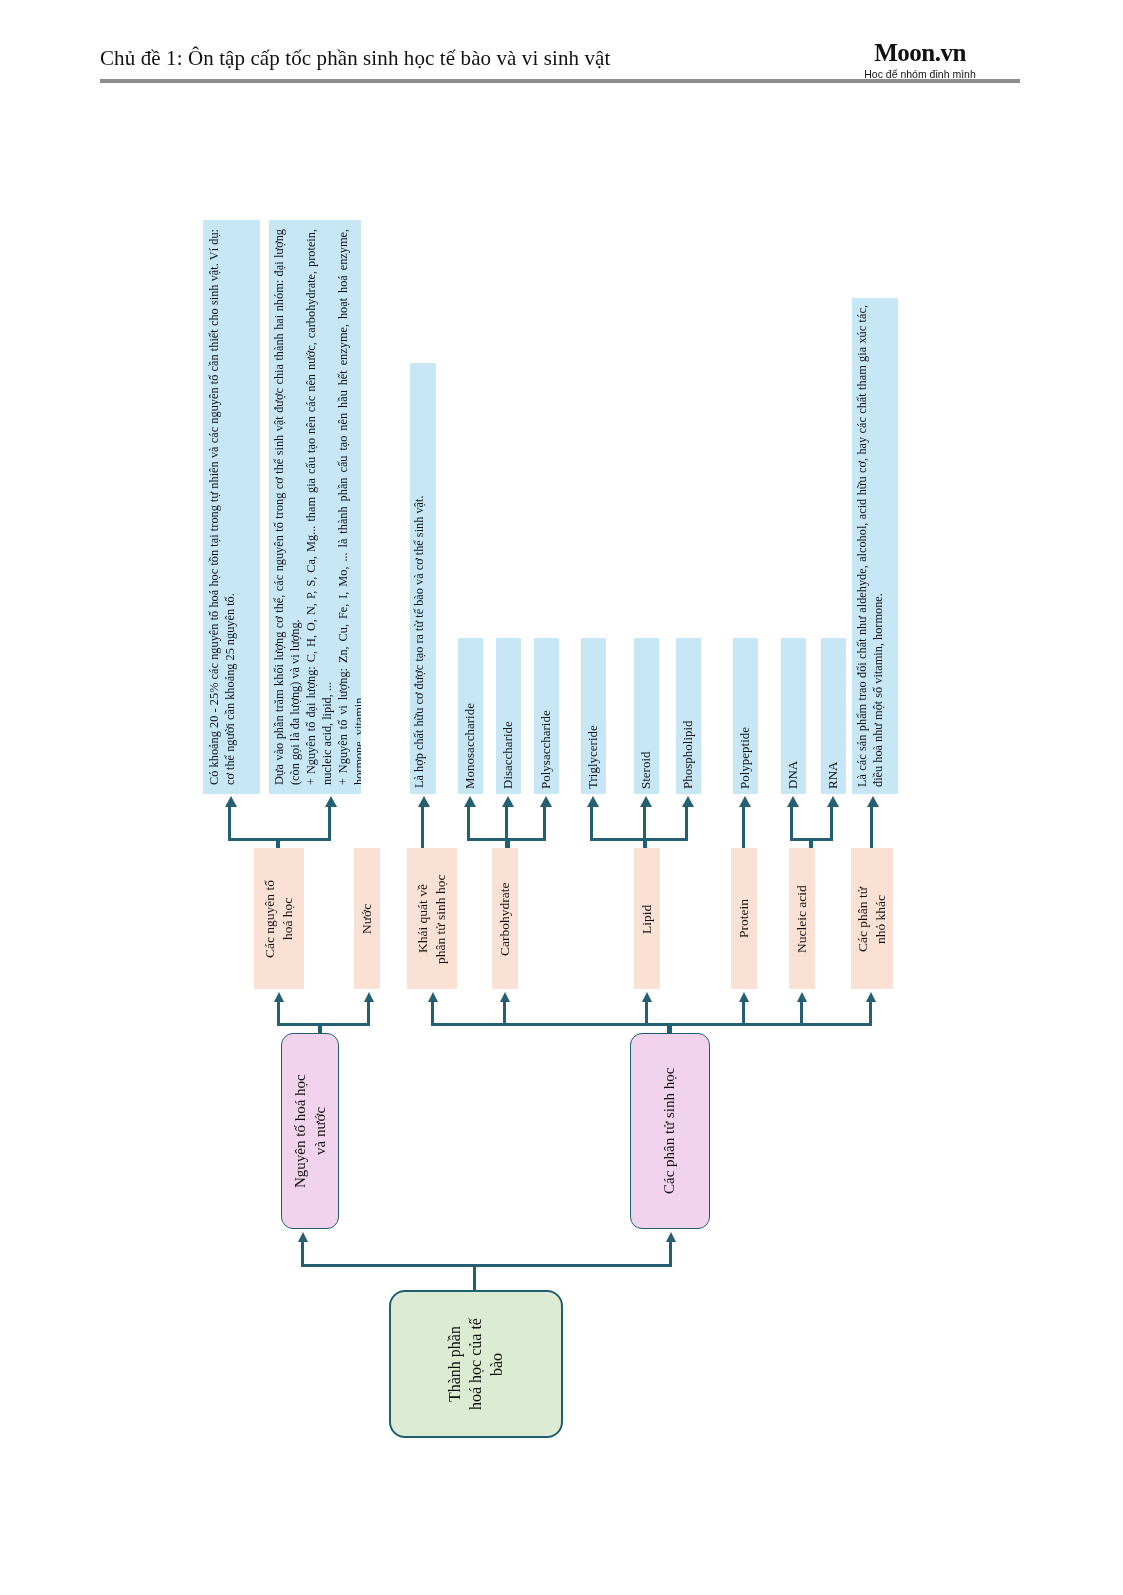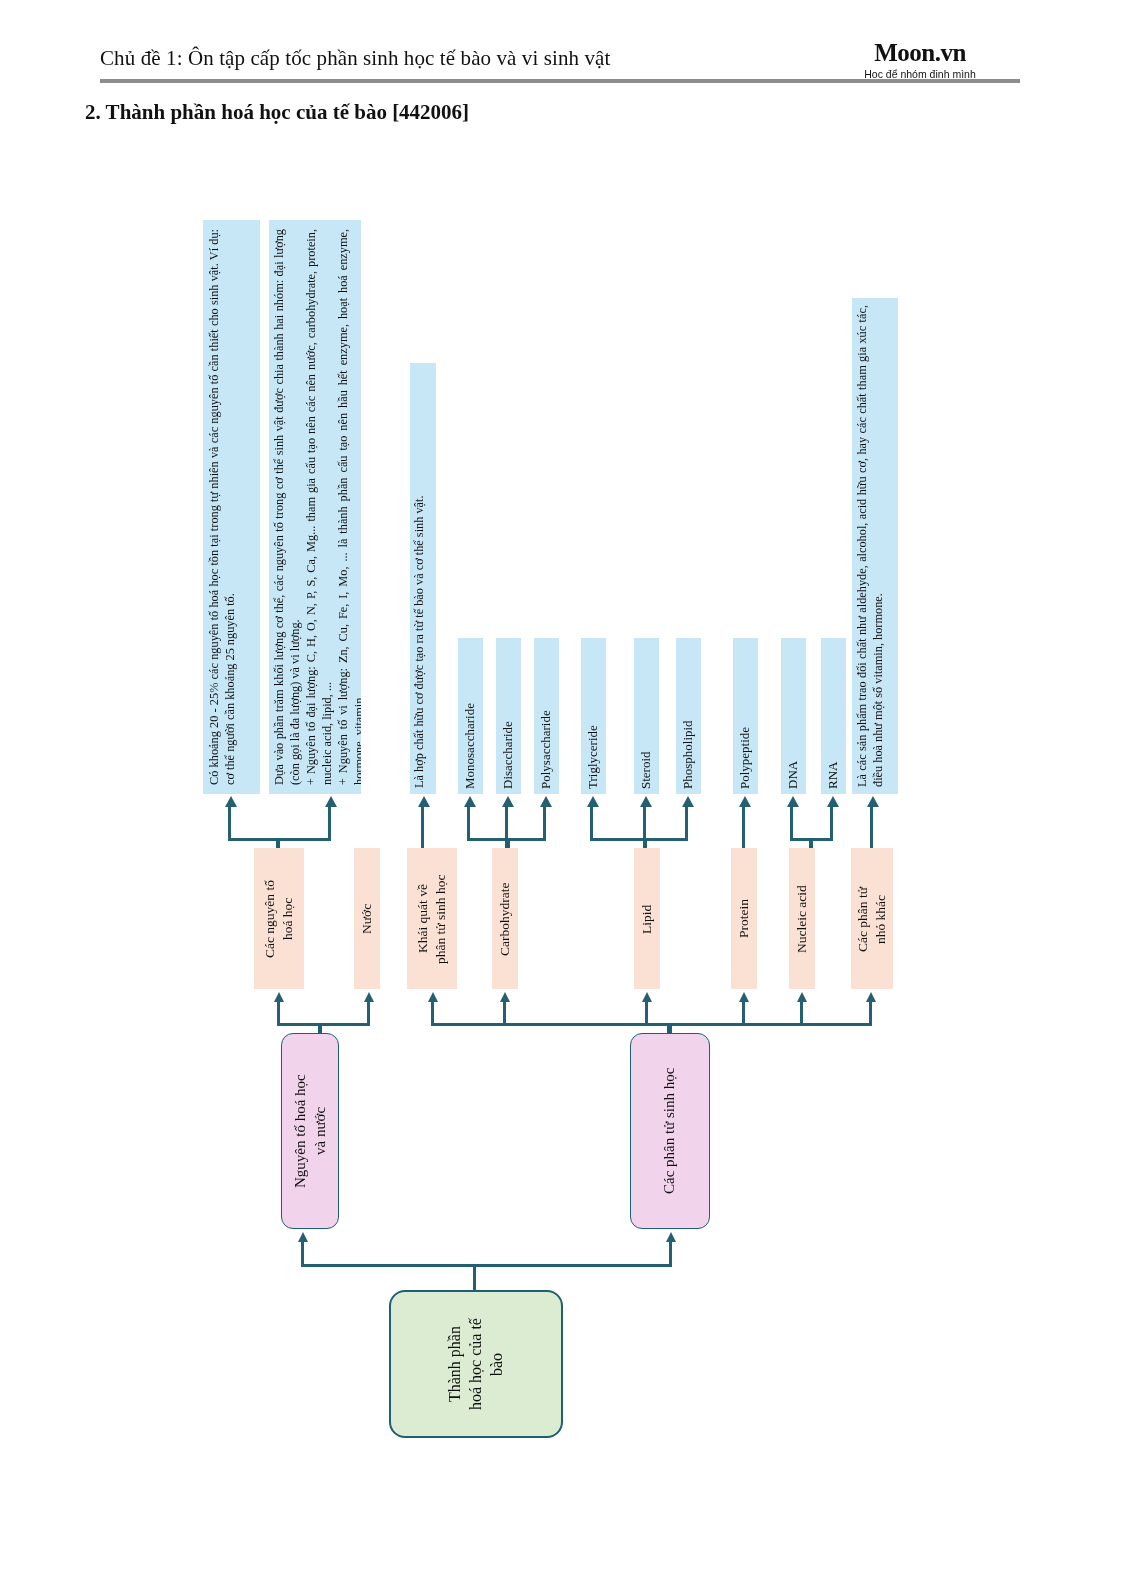--- a/index.html
+++ b/index.html
@@ -166,21 +166,20 @@
 
   <div id="header">
     <div id="header-title">Chủ đề 1: Ôn tập cấp tốc phần sinh học tế bào và vi sinh vật</div>
     <div id="brand">
       <div id="brand-name">Moon.vn</div>
       <div id="brand-tag">Học để nhóm định mình</div>
     </div>
   </div>
   <div id="header-rule"></div>
 
-  <div id="section-heading">2. Thành phần hoá học của tế bào [442006]</div>
 
   <div id="diagram">
 
     <div class="node blue" style="left:203px; top:220px; width:57px; height:574px;">
       <span class="vtext" style="height:556px; width:50px;">Có khoảng 20 - 25% các nguyên tố hoá học tồn tại trong tự nhiên và các nguyên tố cần thiết cho sinh vật. Ví dụ: cơ thể người cần khoảng 25 nguyên tố.</span>
     </div>
 
     <div class="node blue" style="left:269px; top:220px; width:92px; height:574px;">
       <span class="vtext" style="height:556px; width:86px;">Dựa vào phần trăm khối lượng cơ thể, các nguyên tố trong cơ thể sinh vật được chia thành hai nhóm: đại lượng (còn gọi là đa lượng) và vi lượng.
 + Nguyên tố đại lượng: C, H, O, N, P, S, Ca, Mg... tham gia cấu tạo nên các nên nước, carbohydrate, protein, nucleic acid, lipid, ...

